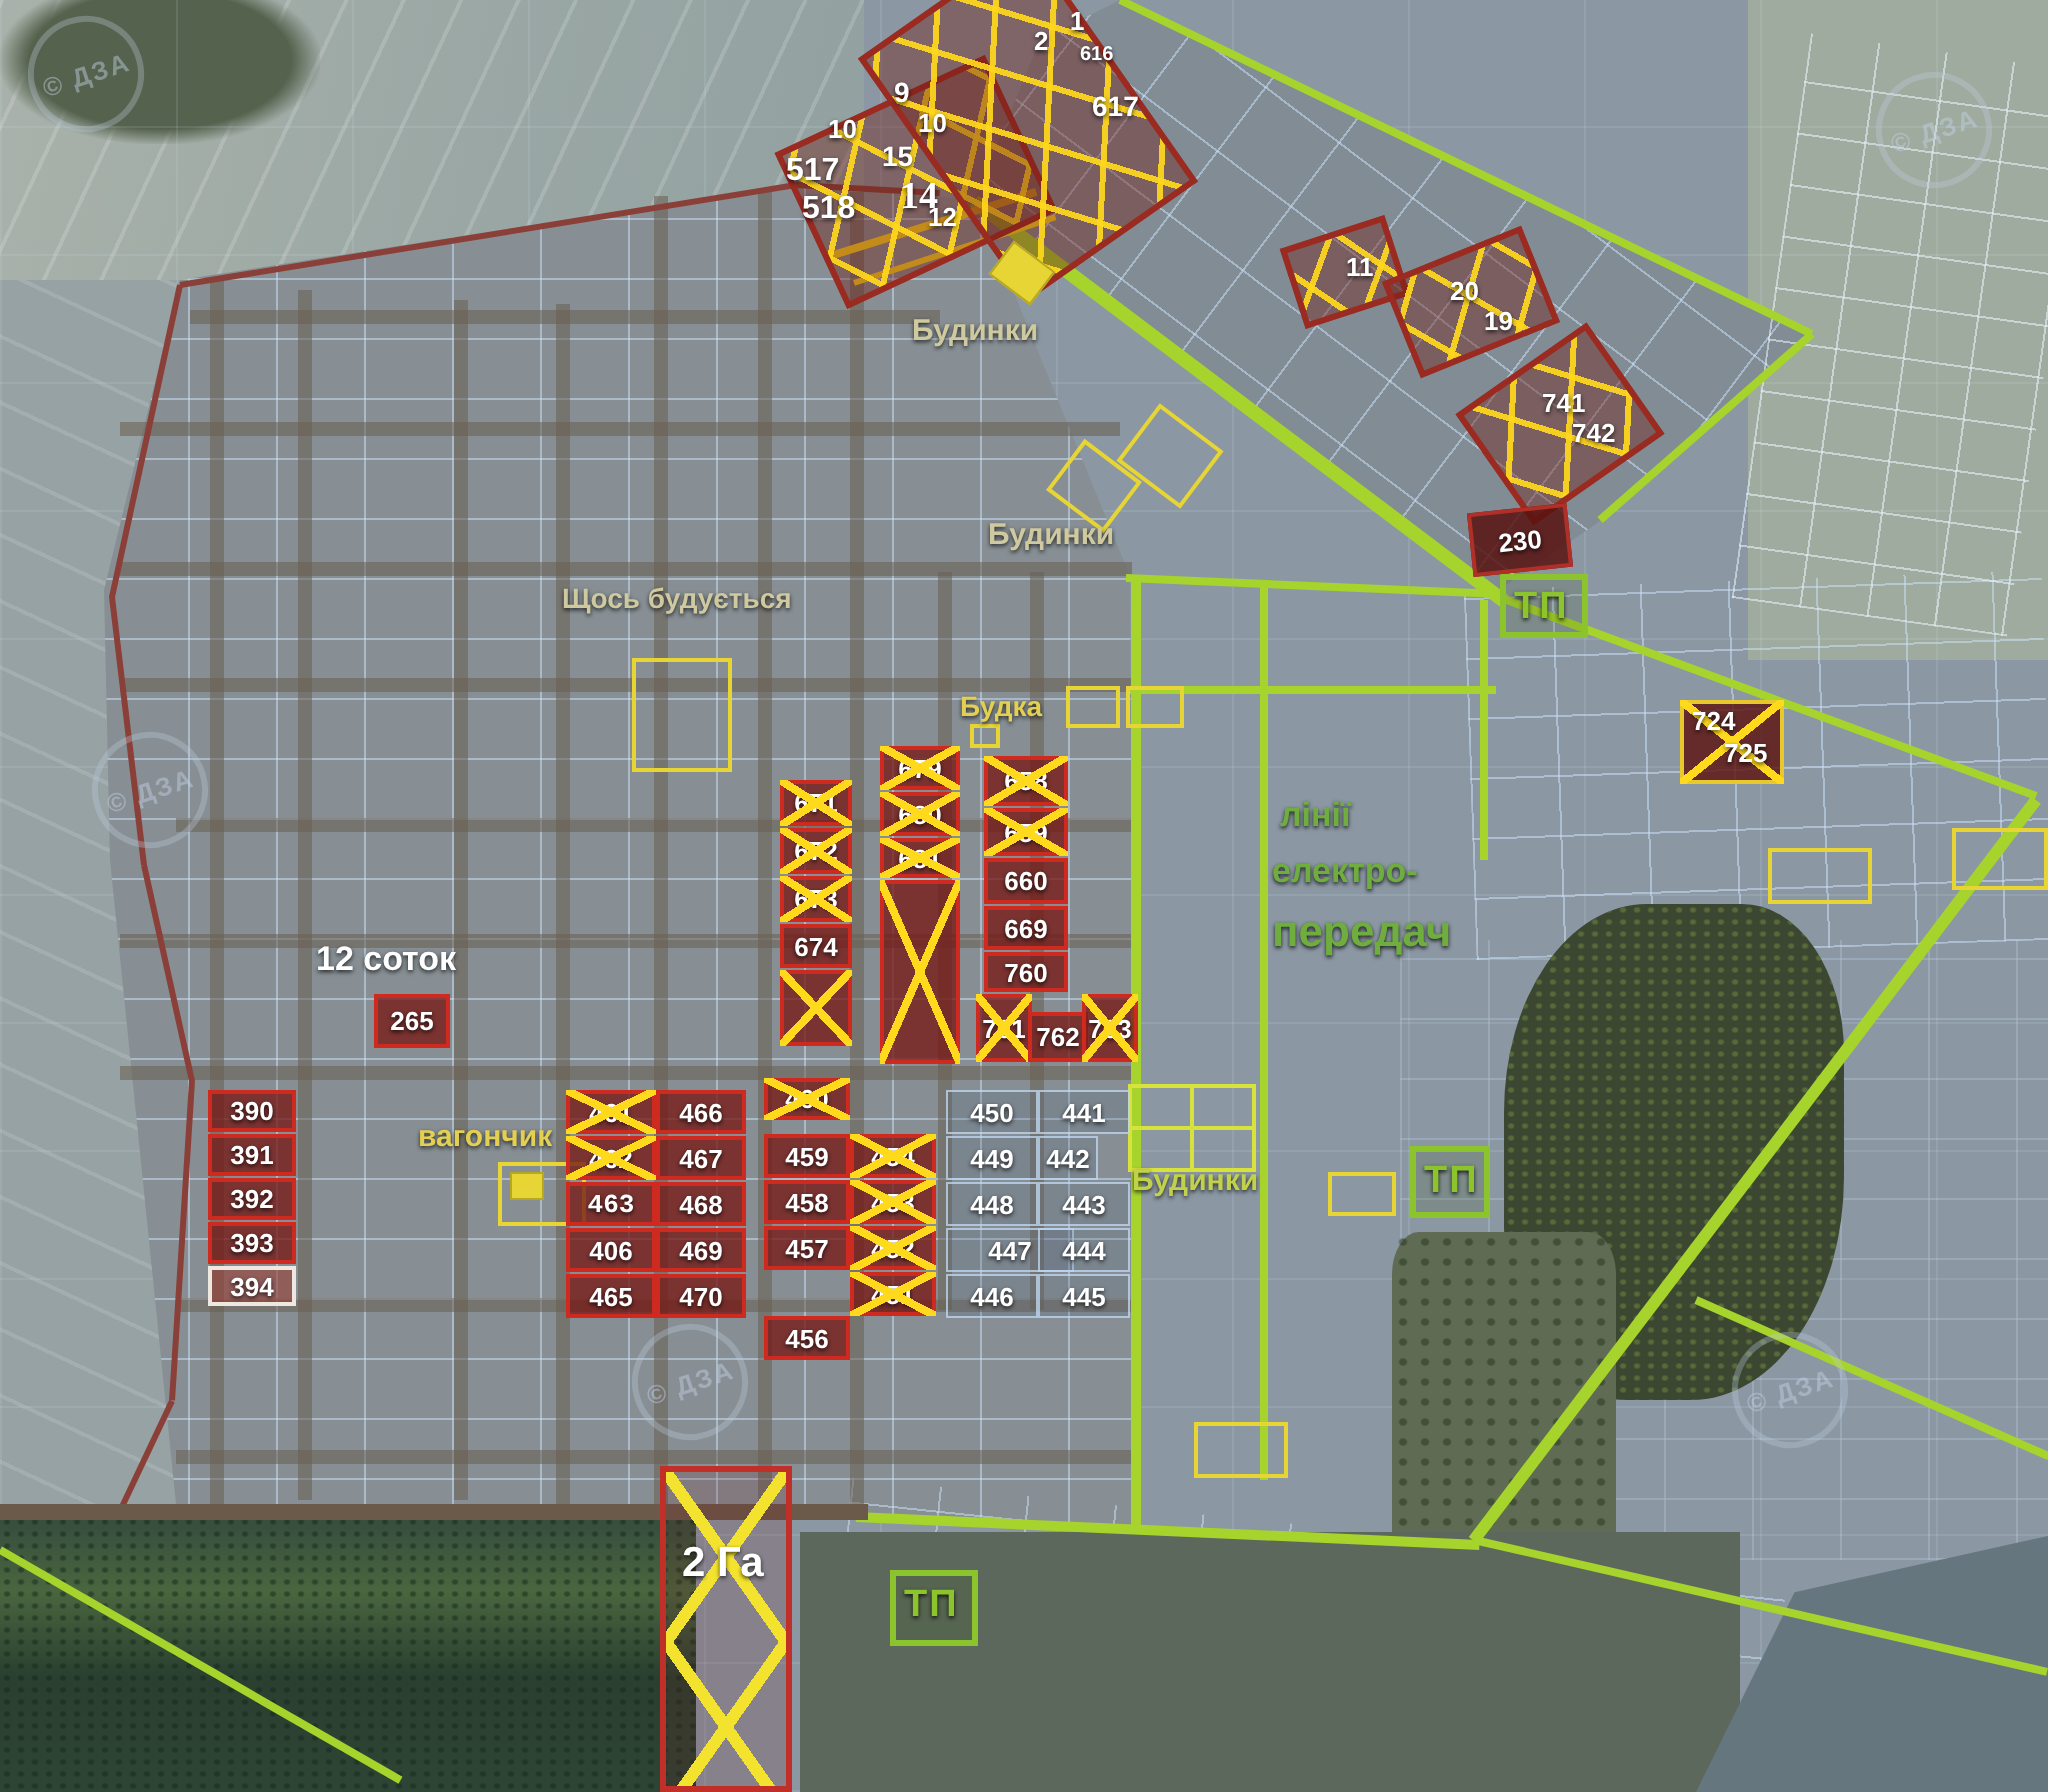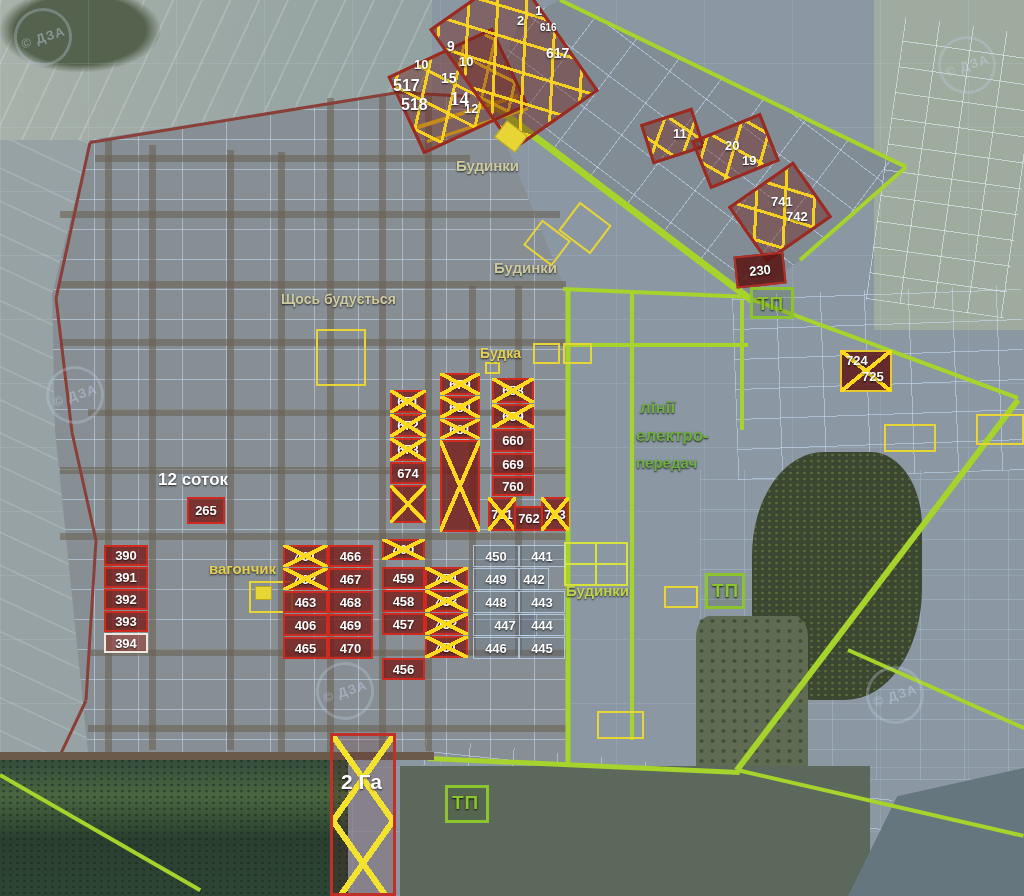--- a/index.html
+++ b/index.html
@@ -263,21 +263,21 @@
       </div>
       <div class="plot p-red" style="left: 328px; top: 545px; width: 45px; height: 22px;">
         <span>466</span>
       </div>
       <div class="plot p-red crossed" style="left: 283px; top: 568px; width: 45px; height: 22px;">
         <span>462</span>
       </div>
       <div class="plot p-red" style="left: 328px; top: 568px; width: 45px; height: 22px;">
         <span>467</span>
       </div>
-      <div class="plot p-red" style="left: 283px; top: 591px; width: 45px; height: 22px;">
+      <div class="plot p-red" style="left: 283px; top: 591px; width: 45px; height: 22px; font-family: Liberation Mono, monospace;">
         <span>463</span>
       </div>
       <div class="plot p-red" style="left: 328px; top: 591px; width: 45px; height: 22px;">
         <span>468</span>
       </div>
       <div class="plot p-red" style="left: 283px; top: 614px; width: 45px; height: 22px;">
         <span>406</span>
       </div>
       <div class="plot p-red" style="left: 328px; top: 614px; width: 45px; height: 22px;">
         <span>469</span>
@@ -351,21 +351,21 @@
       <div class="lbl c-tan" style="left: 456px; top: 158px; font-size: 15px;">Будинки</div>
       <div class="lbl c-tan" style="left: 494px; top: 260px; font-size: 15px;">Будинки</div>
       <div class="lbl c-ylgreen" style="left: 566px; top: 583px; font-size: 15px;">Будинки</div>
       <div class="lbl c-tan" style="left: 281px; top: 292px; font-size: 14px;">Щось будується</div>
       <div class="lbl c-yellow" style="left: 480px; top: 346px; font-size: 14px;">Будка</div>
       <div class="lbl c-yellow" style="left: 209px; top: 561px; font-size: 15px;">вагончик</div>
       <div class="lbl c-white" style="left: 158px; top: 471px; font-size: 17px;">12 соток</div>
       <div class="lbl c-white" style="left: 341px; top: 771px; font-size: 21px;">2 Га</div>
       <div class="lbl c-greentext" style="left: 640px; top: 399px; font-size: 17px;">лінії</div>
       <div class="lbl c-greentext" style="left: 636px; top: 427px; font-size: 17px;">електро-</div>
-      <div class="lbl c-greentext" style="left: 636px; top: 455px; font-size: 15px;">передач</div>
+      <div class="lbl c-greentext" style="left: 636px; top: 455px; font-size: 22px;">передач</div>
       <div class="lbl c-tp" style="left: 757px; top: 294px; font-size: 19px;">ТП</div>
       <div class="lbl c-tp" style="left: 712px; top: 581px; font-size: 19px;">ТП</div>
       <div class="lbl c-tp" style="left: 452px; top: 793px; font-size: 19px;">ТП</div>
       <div class="lbl c-num" style="left: 393px; top: 78px; font-size: 16px;">517</div>
       <div class="lbl c-num" style="left: 401px; top: 97px; font-size: 16px;">518</div>
       <div class="lbl c-num" style="left: 447px; top: 39px; font-size: 14px;">9</div>
       <div class="lbl c-num" style="left: 414px; top: 58px; font-size: 13px;">10</div>
       <div class="lbl c-num" style="left: 459px; top: 55px; font-size: 13px;">10</div>
       <div class="lbl c-num" style="left: 441px; top: 71px; font-size: 14px;">15</div>
       <div class="lbl c-num" style="left: 450px; top: 89px; font-size: 19px; font-family: Liberation Serif, serif;">14</div>

